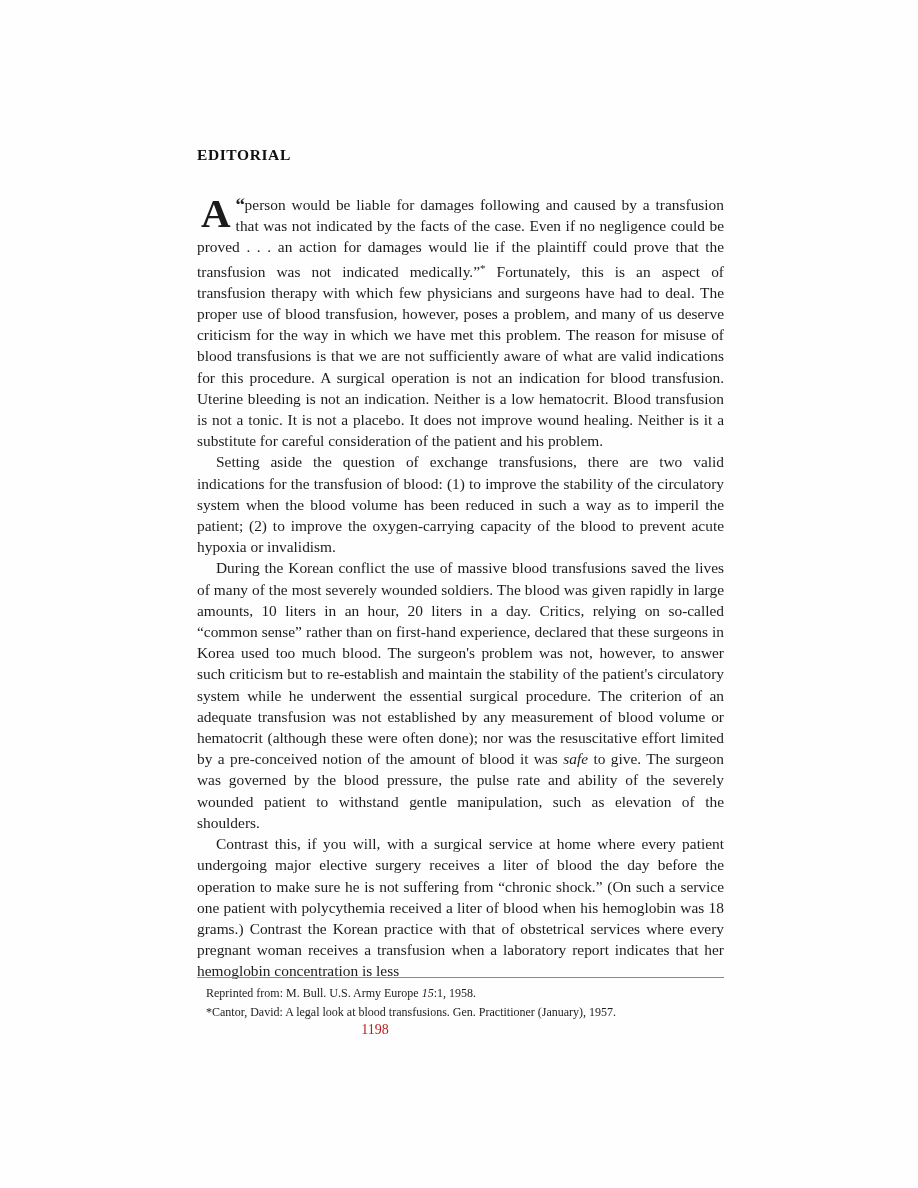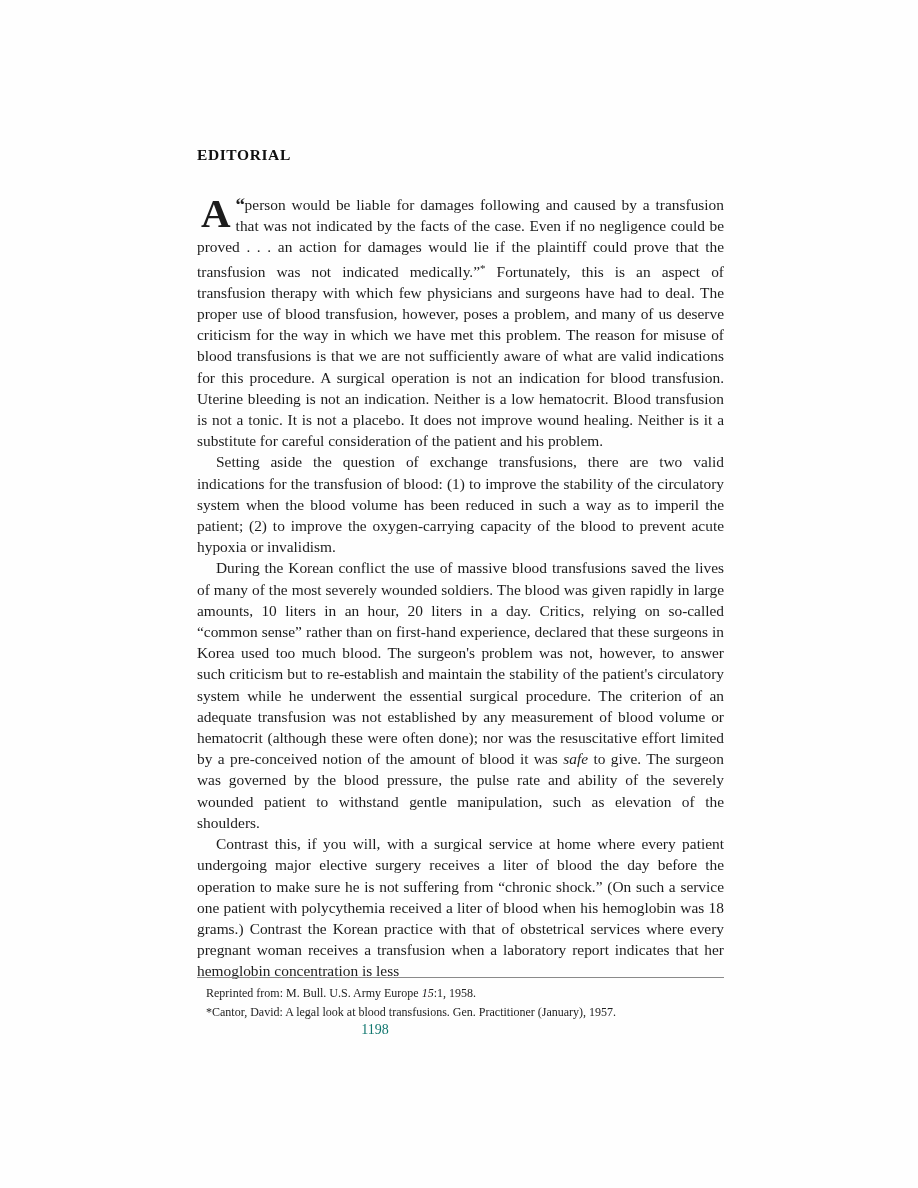--- a/index.html
+++ b/index.html
@@ -116,21 +116,21 @@
     white-space: nowrap;
   }
 
   .page-number {
     position: absolute;
     left: 0;
     top: 1022px;
     width: 750px;
     text-align: center;
     font-size: 14px;
-    color: #0f766e;
+    color: #b91c1c;
   }
 </style>
 </head>
 <body>
 
 <div class="page">
 
   <div class="content">
 
     <div class="section-label">EDITORIAL</div>

